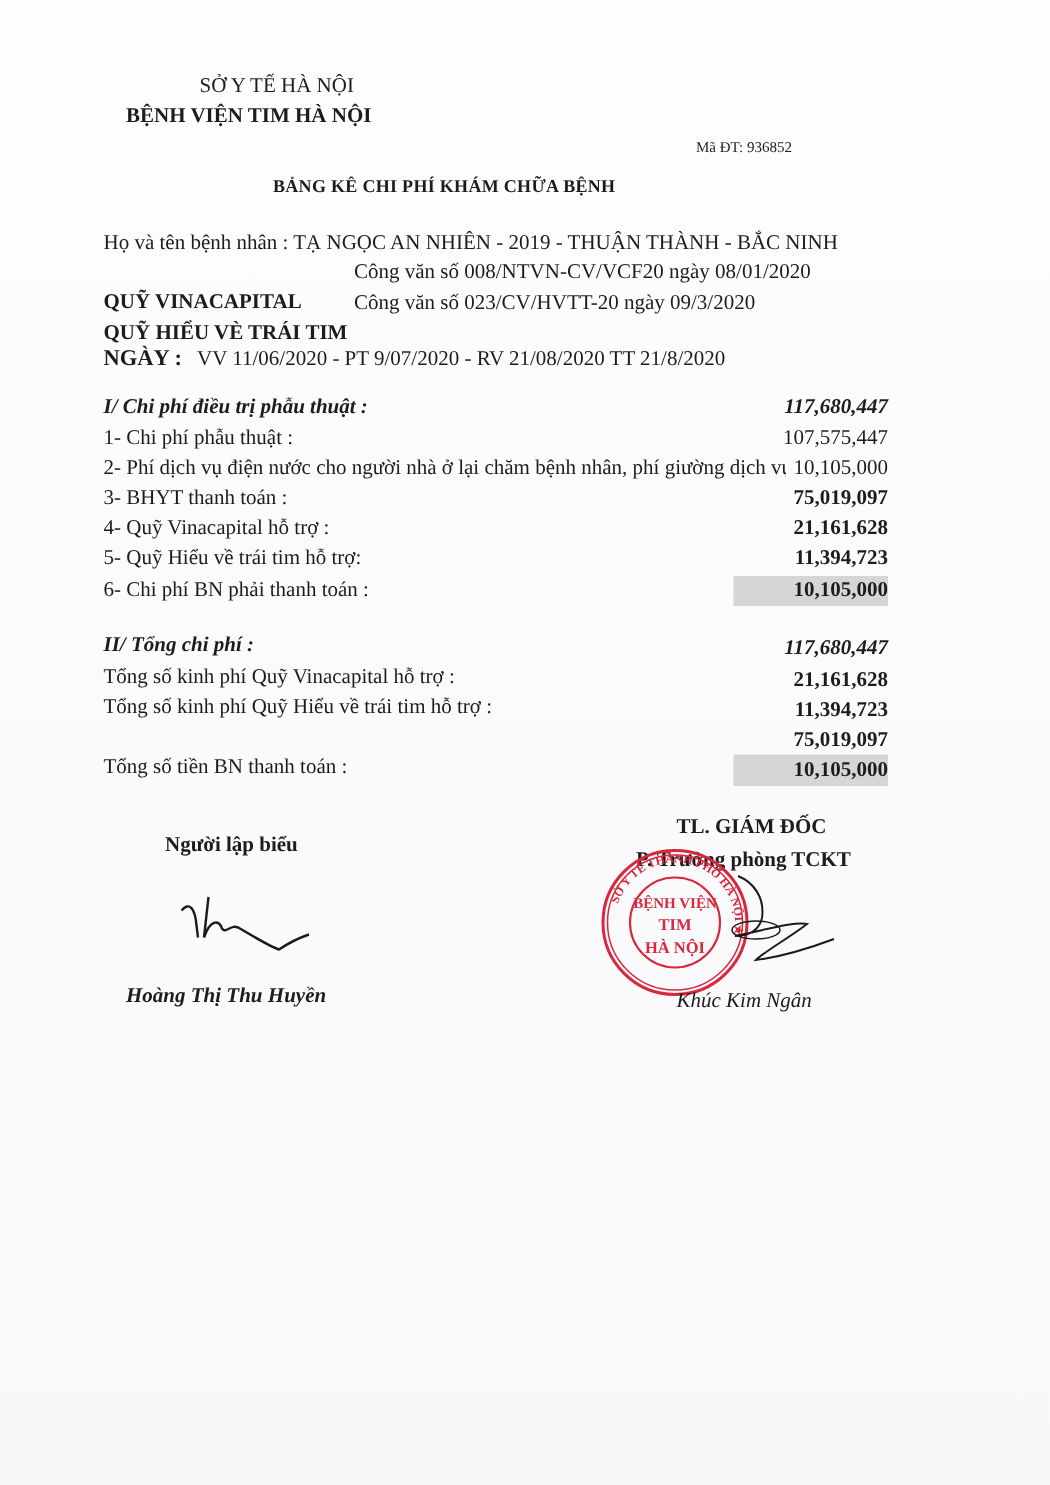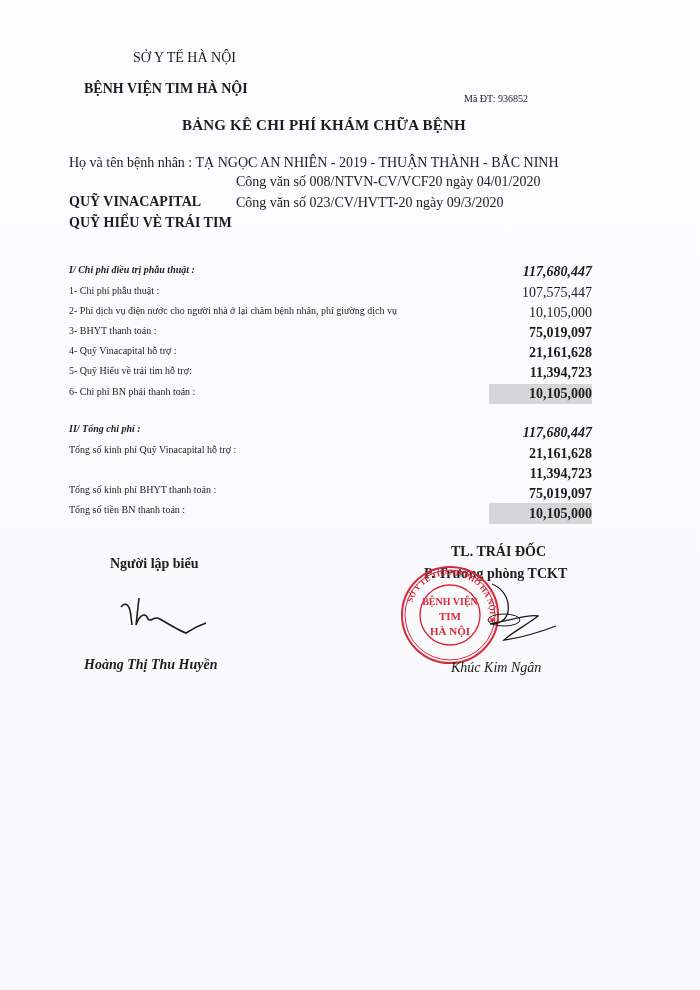--- a/index.html
+++ b/index.html
@@ -4,29 +4,29 @@
   <style>
     html, body { margin: 0; padding: 0; }
     body {
       width: 700px; height: 990px; background: #fbfbfd;
       font-family: "Liberation Serif", "DejaVu Serif", serif;
       color: #1c1c1c; position: relative; overflow: hidden;
     }
     .page { position: absolute; inset: 0; background: linear-gradient(180deg,#fdfdff 0%,#f8f8fa 100%); }
     .abs { position: absolute; white-space: nowrap; }
     .hdr1 { left: 133px; top: 50px; font-size: 14px; }
-    .hdr2 { left: 84px; top: 70px; font-size: 14px; font-weight: bold; margin-top: 11px; }
+    .hdr2 { left: 84px; top: 70px; font-size: 14px; font-weight: bold; }
     .code { left: 464px; top: 93px; font-size: 10px; }
-    .title { left: 182px; top: 117px; font-size: 15px; font-weight: bold; letter-spacing: 0.2px; }
+    .title { left: 182px; top: 117px; font-size: 12px; font-weight: bold; letter-spacing: 0.2px; }
     .patient { left: 69px; top: 155px; font-size: 14px; }
     .fund-name { left: 69px; font-size: 14px; font-weight: bold; margin-top: 20px; }
     .fund-doc { left: 236px; font-size: 14px; }
     .dates { left: 69px; top: 231px; font-size: 14px; }
     .dates b { font-size: 15px; margin-right: 10px; }
-    .row-label { left: 69px; font-size: 10px; }
+    .row-label { left: 69px; font-size: 14px; }
     .row-value { right: 108px; font-size: 14px; text-align: center; }
     .sec { font-weight: bold; font-style: italic; }
     .bold { font-weight: bold; }
     .shade { position: absolute; background: #d6d6d8; }
     .sig-title { font-size: 14px; font-weight: bold; }
     .sig-name { font-size: 14px; font-weight: bold; font-style: italic; margin-top: 10px; }
     .stamp { position: absolute; left: 400px; top: 565px; width: 100px; height: 100px; }
   </style>
 </head>
 <body>
@@ -34,24 +34,27 @@
 <div class="page">
 
   <div class="abs hdr1">SỞ Y TẾ HÀ NỘI</div>
   <div class="abs hdr2">BỆNH VIỆN TIM HÀ NỘI</div>
   <div class="abs code">Mã ĐT: 936852</div>
   <div class="abs title">BẢNG KÊ CHI PHÍ KHÁM CHỮA BỆNH</div>
 
   <div class="abs patient">Họ và tên bệnh nhân : TẠ NGỌC AN NHIÊN - 2019 - THUẬN THÀNH - BẮC NINH</div>
 
   <div class="abs fund-name" style="top:174px">QUỸ VINACAPITAL</div>
-  <div class="abs fund-doc" style="top:174px">Công văn số 008/NTVN-CV/VCF20 ngày 04/01/2020</div>
+  <div class="abs fund-doc" style="top:174px">Công văn số 008/NTVN-CV/VCF20 ngày 08/01/2020</div>
   <div class="abs fund-name" style="top:195px">QUỸ HIỂU VÈ TRÁI TIM</div>
   <div class="abs fund-doc" style="top:195px">Công văn số 023/CV/HVTT-20 ngày 09/3/2020</div>
 
+  <div class="abs dates">
+    <b>NGÀY :</b><span>VV 11/06/2020 - PT 9/07/2020 - RV 21/08/2020 TT 21/8/2020</span>
+  </div>
 
   <div class="abs row-label sec" style="top:264px">I/ Chi phí điều trị phẫu thuật :</div>
   <div class="abs row-value sec" style="top:264px">117,680,447</div>
 
   <div class="abs row-label" style="top:285px">1- Chi phí phẫu thuật :</div>
   <div class="abs row-value" style="top:285px">107,575,447</div>
 
   <div class="abs row-label" style="top:305px; width:455px; overflow:hidden;">2- Phí dịch vụ điện nước cho người nhà ở lại chăm bệnh nhân, phí giường dịch vụ</div>
   <div class="abs row-value" style="top:305px">10,105,000</div>
 
@@ -67,36 +70,36 @@
   <div class="shade" style="left:489px; top:384px; width:103px; height:20px;"></div>
   <div class="abs row-label" style="top:386px">6- Chi phí BN phải thanh toán :</div>
   <div class="abs row-value bold" style="top:386px">10,105,000</div>
 
   <div class="abs row-label sec" style="top:423px">II/ Tổng chi phí  :</div>
   <div class="abs row-value sec" style="top:425px">117,680,447</div>
 
   <div class="abs row-label" style="top:444px">Tổng số kinh phí Quỹ Vinacapital hỗ trợ :</div>
   <div class="abs row-value bold" style="top:446px">21,161,628</div>
 
+  <div class="abs row-label" style="top:464px">Tổng số kinh phí Quỹ Hiểu về trái tim hỗ trợ :</div>
   <div class="abs row-value bold" style="top:466px">11,394,723</div>
 
-  <div class="abs row-label" style="top:484px">Tổng số kinh phí BHYT thanh toán :</div>
   <div class="abs row-value bold" style="top:486px">75,019,097</div>
 
   <div class="shade" style="left:489px; top:503px; width:103px; height:21px;"></div>
   <div class="abs row-label" style="top:504px">Tổng số tiền BN thanh toán :</div>
   <div class="abs row-value bold" style="top:506px">10,105,000</div>
 
   <div class="abs sig-title" style="left:110px; top:556px">Người lập biểu</div>
   <svg class="abs" style="left:118px; top:595px" width="90" height="45" viewBox="0 0 90 45">
     <path d="M3 12 C8 6 12 10 13 22 L14 30 M21 3 L18 30 C22 18 28 18 30 24 C33 28 36 20 42 24 C52 30 62 36 68 38 C74 34 82 30 88 28" fill="none" stroke="#1a1a1a" stroke-width="1.6"></path>
   </svg>
   <div class="abs sig-name" style="left:84px; top:647px">Hoàng Thị Thu Huyền</div>
 
-  <div class="abs sig-title" style="left:451px; top:544px">TL. TRÁI ĐỐC</div>
+  <div class="abs sig-title" style="left:451px; top:544px">TL. GIÁM ĐỐC</div>
   <div class="abs sig-title" style="left:424px; top:566px">P. Trưởng phòng TCKT</div>
 
   <svg class="stamp" viewBox="0 0 100 100">
     <defs>
       <path id="ringpath" d="M50 50 m-40 0 a40 40 0 1 1 80 0 a40 40 0 1 1 -80 0"></path>
     </defs>
     <circle cx="50" cy="50" r="48" fill="none" stroke="#d8283c" stroke-width="2"></circle>
     <circle cx="50" cy="50" r="45" fill="none" stroke="#d8283c" stroke-width="1"></circle>
     <circle cx="50" cy="50" r="30" fill="none" stroke="#d8283c" stroke-width="1.4"></circle>
     <text font-family="Liberation Serif, serif" font-size="8" font-weight="bold" fill="#d8283c">

